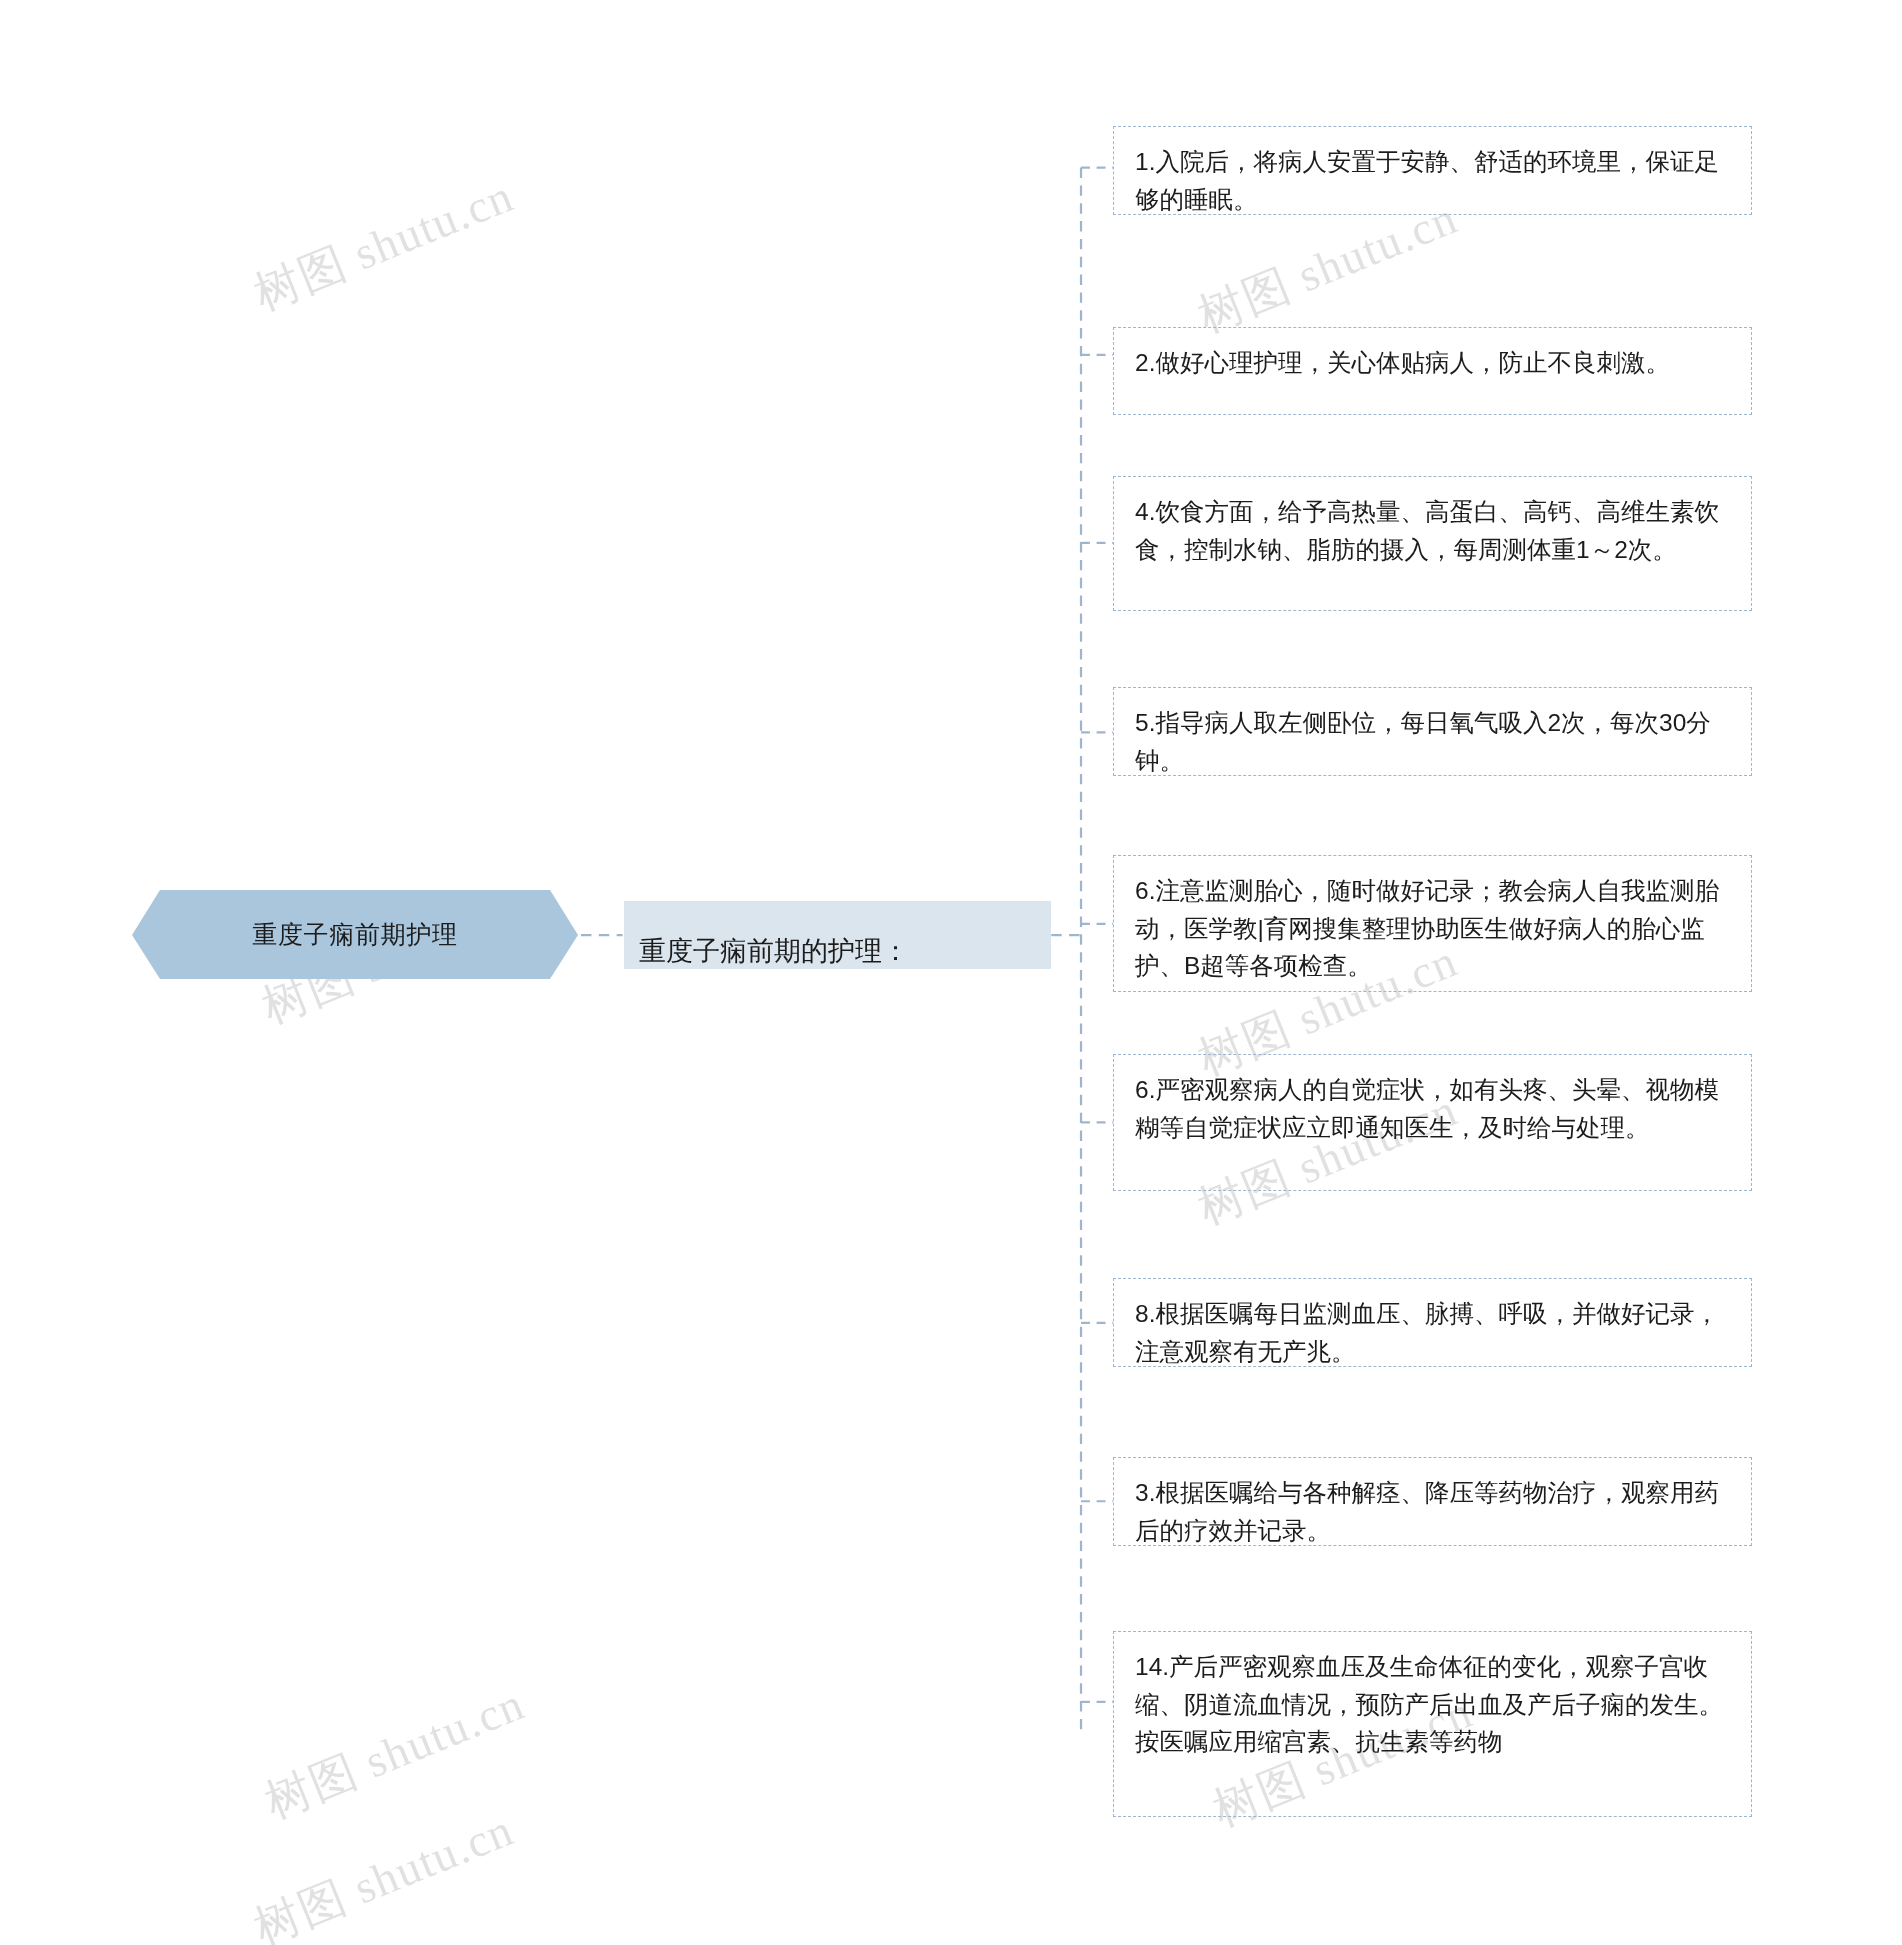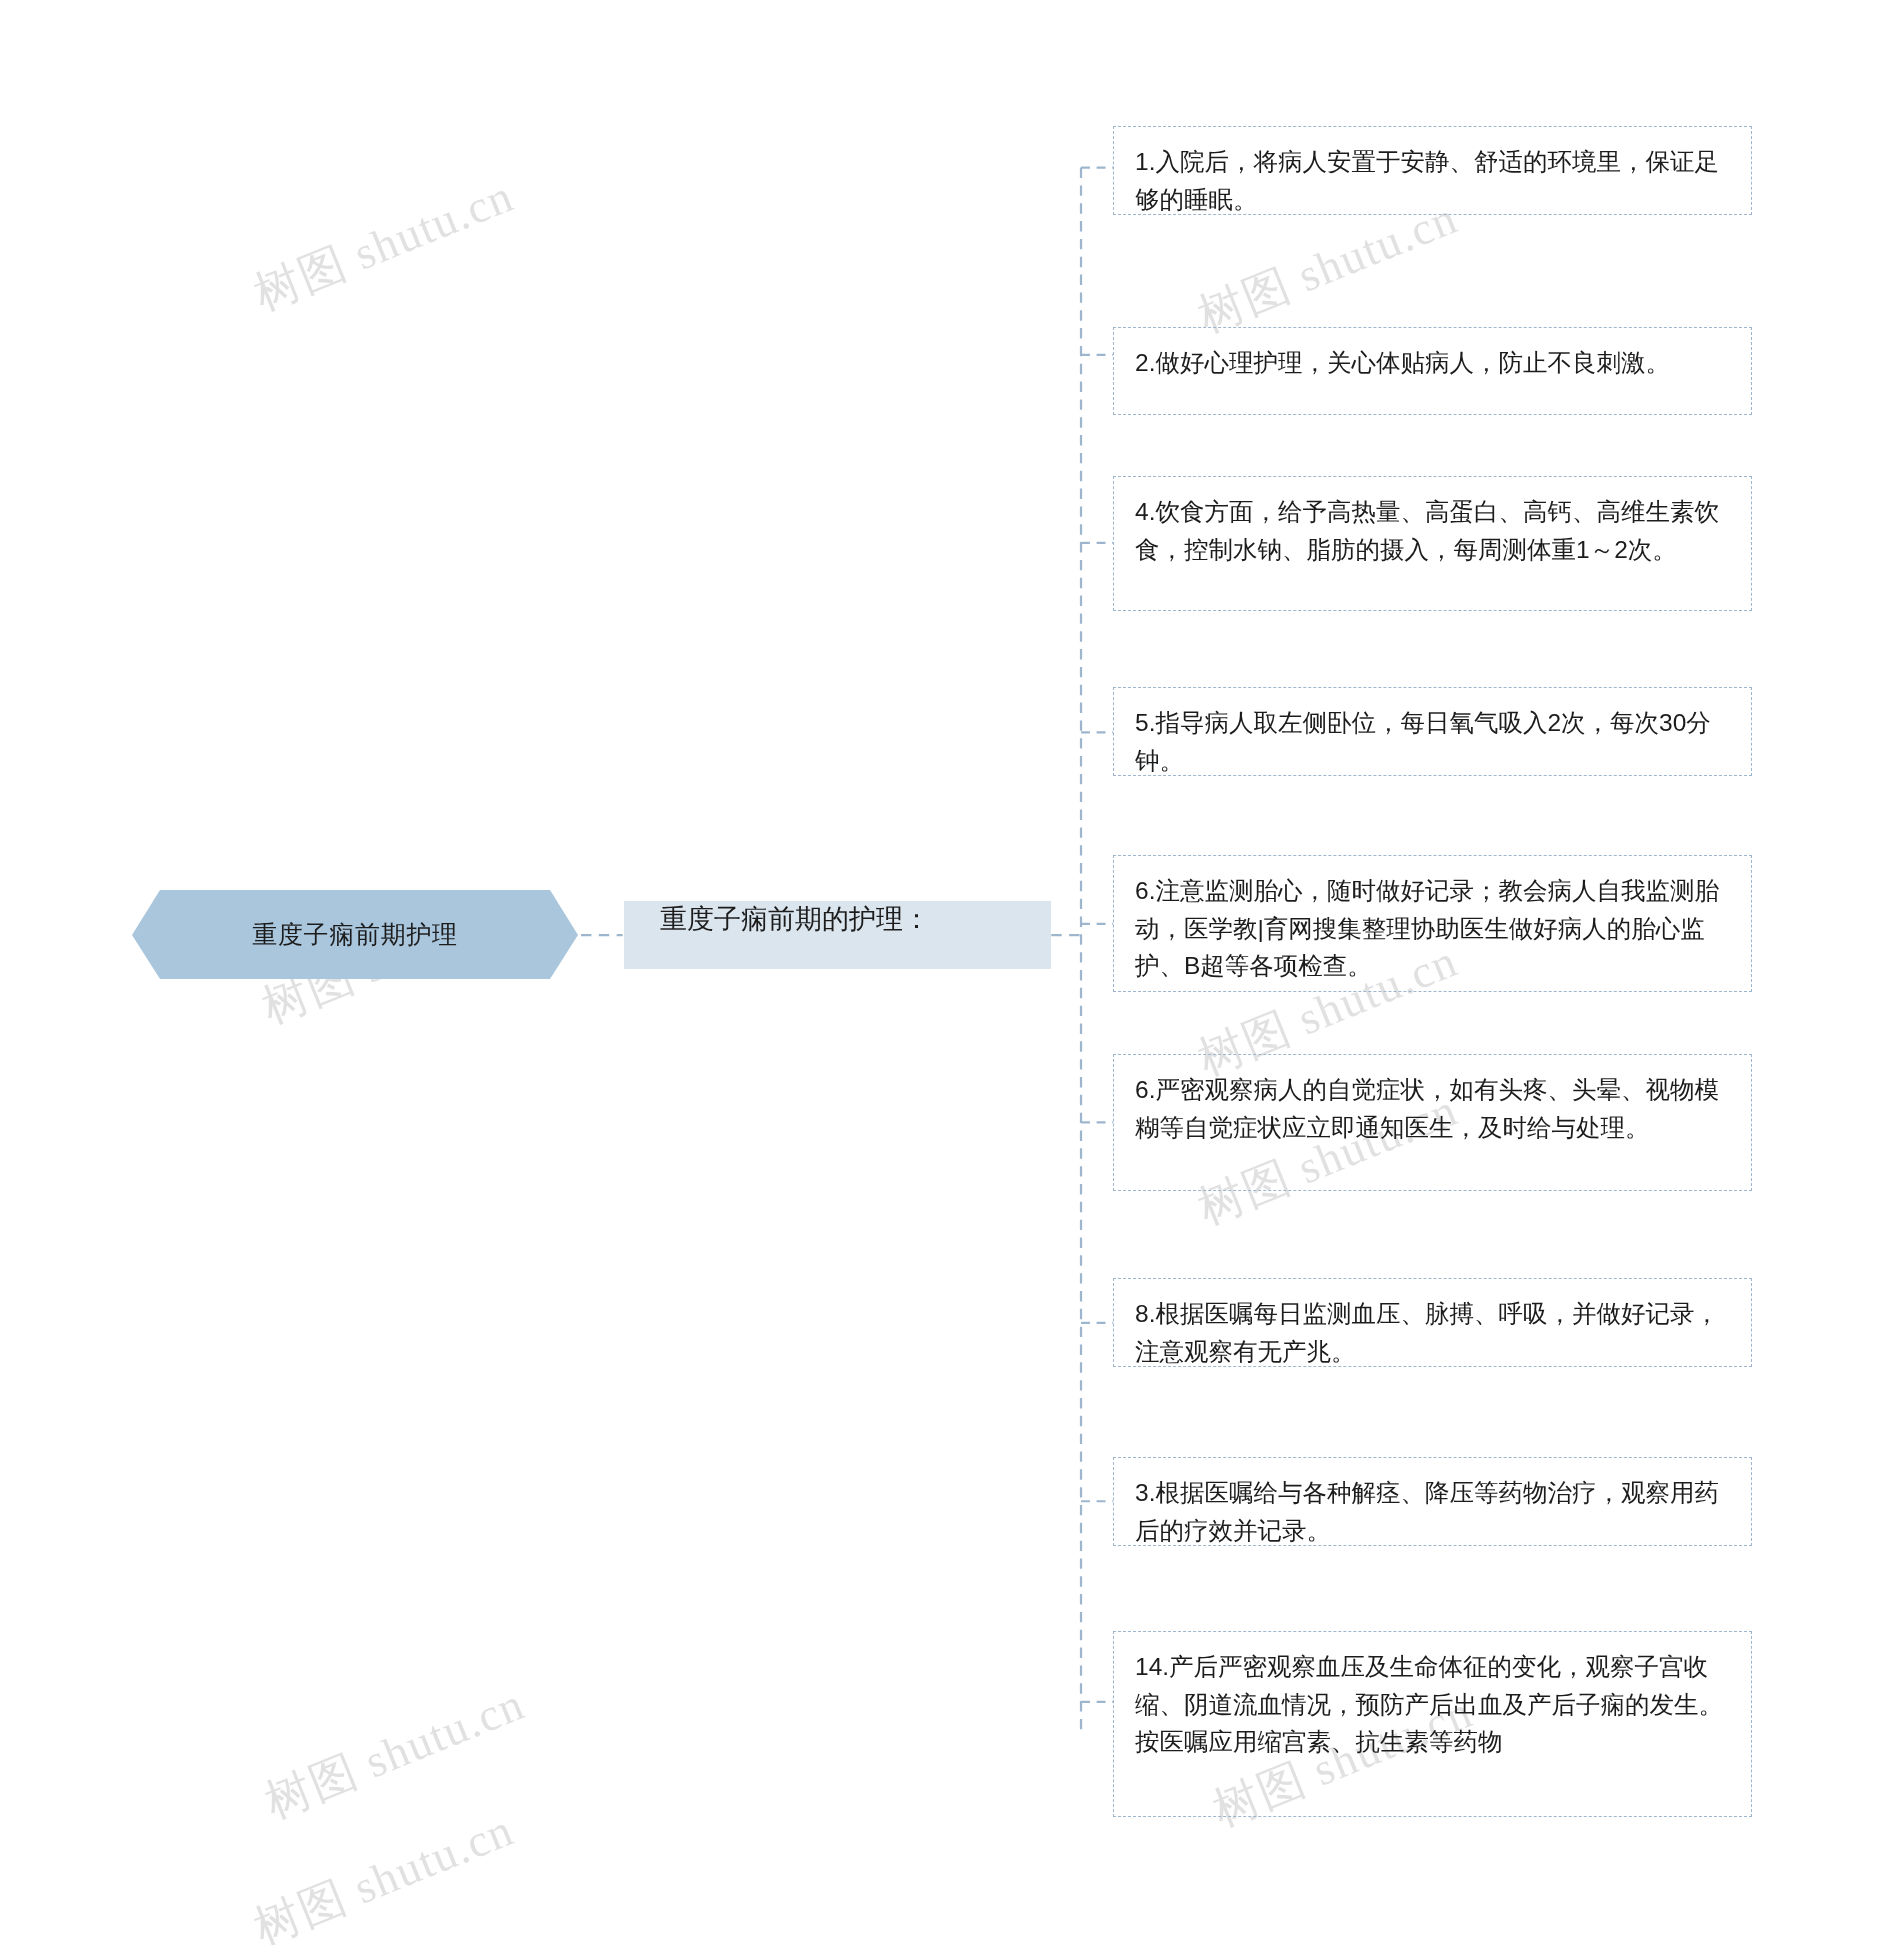--- a/index.html
+++ b/index.html
@@ -71,23 +71,23 @@
   .branch-node {
     position: absolute;
     left: 624px;
     top: 901px;
     width: 427px;
     height: 68px;
     background: #dbe5ee;
     color: #1c1c1c;
     font-size: 27px;
     display: flex;
-    align-items: flex-start;
+    align-items: flex-end;
     box-sizing: border-box;
-    padding-left: 36px;
+    padding-left: 15px;
     z-index: 12;
   }
 
   
   .leaf {
     position: absolute;
     box-sizing: border-box;
     border: 1.5px dashed #9db6cd;
     background: transparent;
     color: #1c1c1c;

